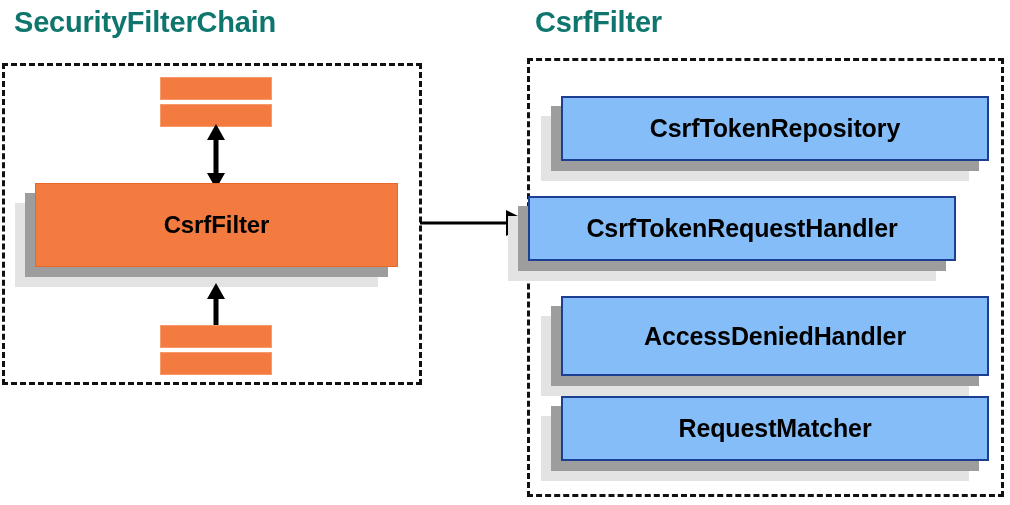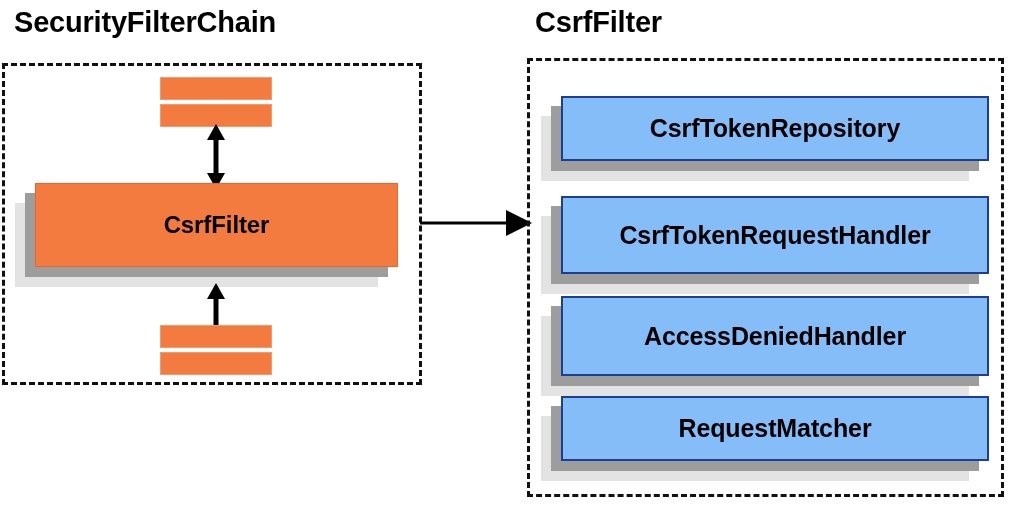--- a/index.html
+++ b/index.html
@@ -19,21 +19,21 @@
     overflow: hidden;
   }
 
   
   .panel-title {
     position: absolute;
     font-family: "Liberation Sans", sans-serif;
     font-weight: bold;
     font-size: 29px;
     line-height: 34px;
-    color: #000000;
+    color: #0f766e;
     white-space: nowrap;
     letter-spacing: -0.2px;
   }
   #title-left  { left: 14px;  top: 5px; }
   #title-right { left: 535px; top: 5px; }
 
   
   .dashed-box {
     position: absolute;
     border: 3px dashed #111111;
@@ -158,21 +158,21 @@
   <div class="dashed-box" id="group-right"></div>
 
   <div class="node blue" style="left:561px; top:96px; width:428px; height:65px;">
     <div class="layer-back"></div>
     <div class="layer-mid"></div>
     <div class="layer-front">
       <span class="node-label">CsrfTokenRepository</span>
     </div>
   </div>
 
-  <div class="node blue" style="left:561px; top:196px; width:428px; height:78px;">
+  <div class="node blue" style="left:528px; top:196px; width:428px; height:65px;">
     <div class="layer-back"></div>
     <div class="layer-mid"></div>
     <div class="layer-front">
       <span class="node-label">CsrfTokenRequestHandler</span>
     </div>
   </div>
 
   <div class="node blue" style="left:561px; top:296px; width:428px; height:80px;">
     <div class="layer-back"></div>
     <div class="layer-mid"></div>

